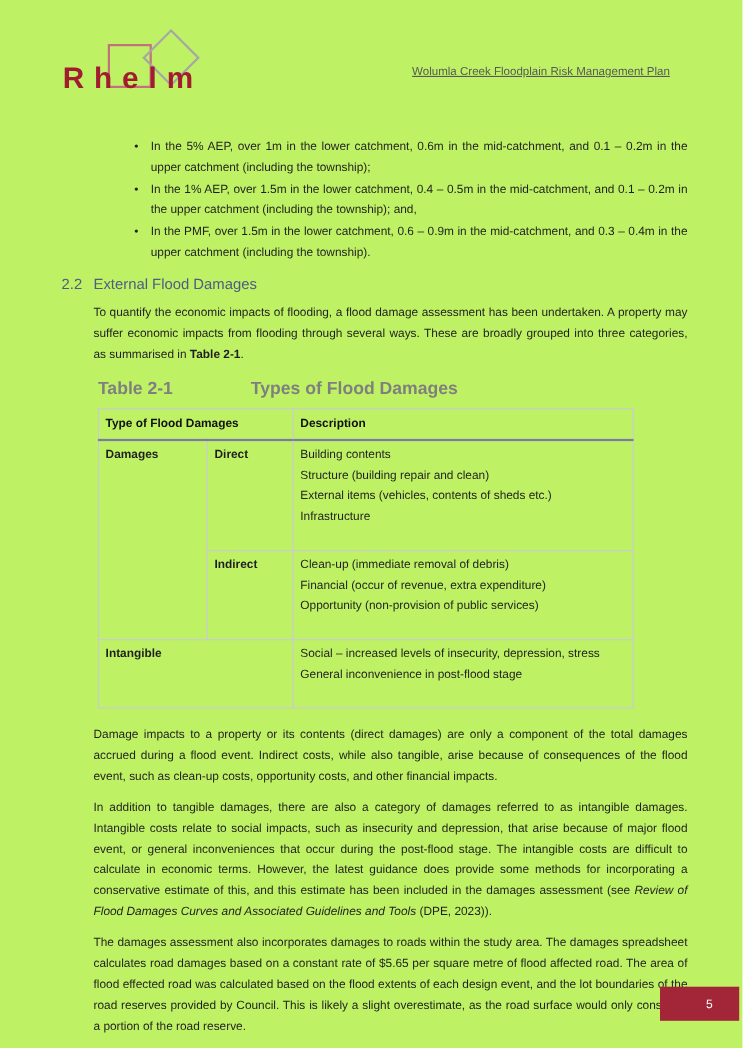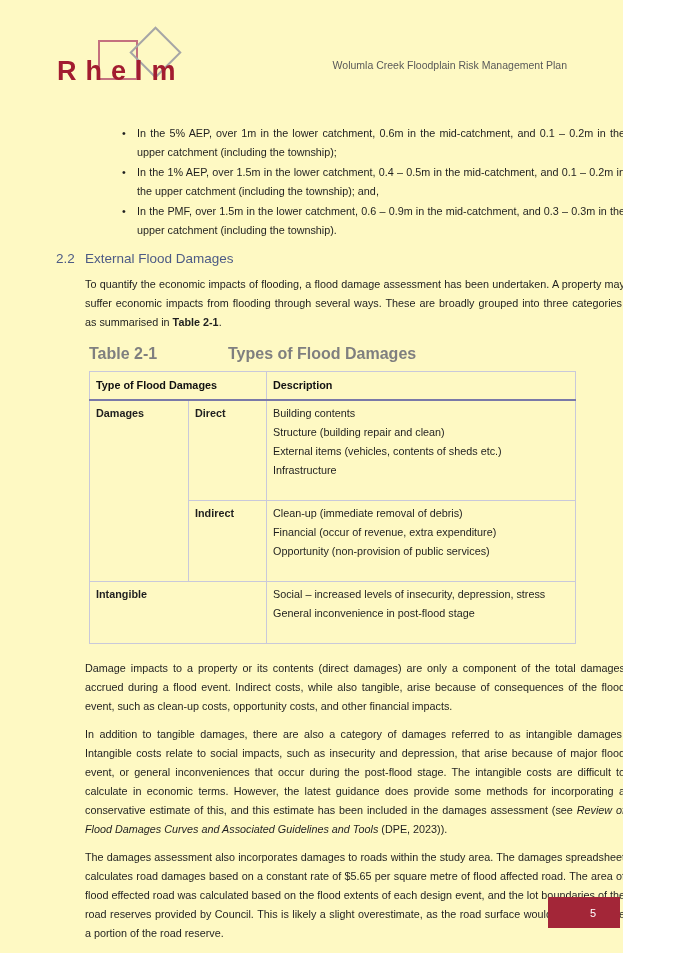--- a/index.html
+++ b/index.html
@@ -1,42 +1,42 @@
 <!DOCTYPE html>
 <html><head>
 <meta charset="utf-8">
 <style>
   html, body { margin: 0; padding: 0; background: #ffffff; }
   .page {
     position: relative;
-    width: 623px;
+    width: 675px;
     height: 953px;
-    background: #fef9c3;
+    background: #bef264;
     font-family: "Liberation Sans", sans-serif;
     color: #1f1f1f;
     overflow: hidden;
   }
 
   
   .logo { position: absolute; left: 57px; top: 32px; width: 160px; height: 60px; }
   .logo-square {
     position: absolute; left: 41px; top: 8px; width: 36px; height: 36px;
     border: 2px solid #c4717e; background: transparent; z-index: 0;
   }
   .logo-diamond {
     position: absolute; left: 80px; top: 2px; width: 33px; height: 33px;
     border: 2px solid #a6a6a6; transform: rotate(45deg); background: transparent; z-index: 0;
   }
   .logo-word {
     position: absolute; left: 0; top: 24px; z-index: 2;
     font-size: 27px; font-weight: bold; color: #a21c30; letter-spacing: 9px;
   }
   .doc-title {
-    position: absolute; top: 59px; right: 56px;
-    font-size: 10.5px; color: #595959;
+    position: absolute; top: 59px; right: 66px;
+    font-size: 10.5px; color: #595959; text-decoration: underline;
   }
 
   
   .content {
     position: absolute; left: 85px; top: 108px; width: 540px;
     font-size: 10.8px; line-height: 19px;
   }
   .content p { margin: 0 0 9px; text-align: justify; }
 
   ul.bullets { list-style: none; margin: 16px 0 7px; padding: 0; }
@@ -96,21 +96,21 @@
     <span class="logo-word">Rhelm</span>
   </div>
   <div class="doc-title">Wolumla Creek Floodplain Risk Management Plan</div>
 
   <div class="content">
 
 
     <ul class="bullets">
       <li>In the 5% AEP, over 1m in the lower catchment, 0.6m in the mid-catchment, and 0.1 – 0.2m in the upper catchment (including the township);</li>
       <li>In the 1% AEP, over 1.5m in the lower catchment, 0.4 – 0.5m in the mid-catchment, and 0.1 – 0.2m in the upper catchment (including the township); and,</li>
-      <li>In the PMF, over 1.5m in the lower catchment, 0.6 – 0.9m in the mid-catchment, and 0.3 – 0.3m in the upper catchment (including the township).</li>
+      <li>In the PMF, over 1.5m in the lower catchment, 0.6 – 0.9m in the mid-catchment, and 0.3 – 0.4m in the upper catchment (including the township).</li>
     </ul>
 
     <div class="section-heading">
       <span class="section-number">2.2</span>
       <span>External Flood Damages</span>
     </div>
 
     <p><span>To quantify the economic impacts of flooding, a flood damage assessment has been undertaken. A property may suffer economic impacts from flooding through several ways. These are broadly grouped into three categories, as summarised in </span><strong>Table 2-1</strong><span>.</span></p>
 
     <div class="table-caption">

